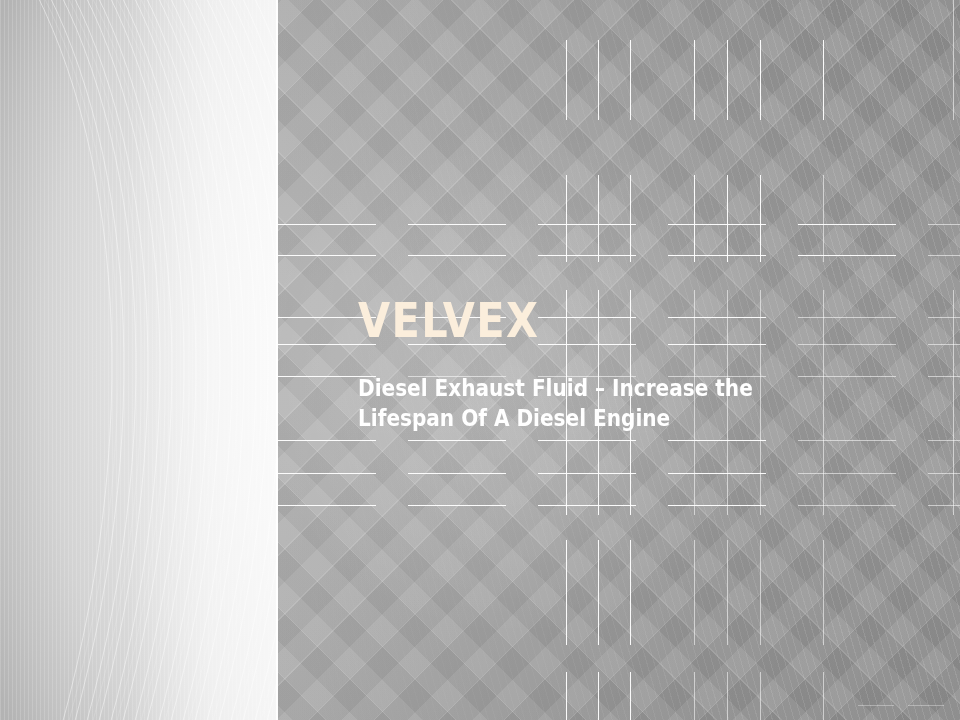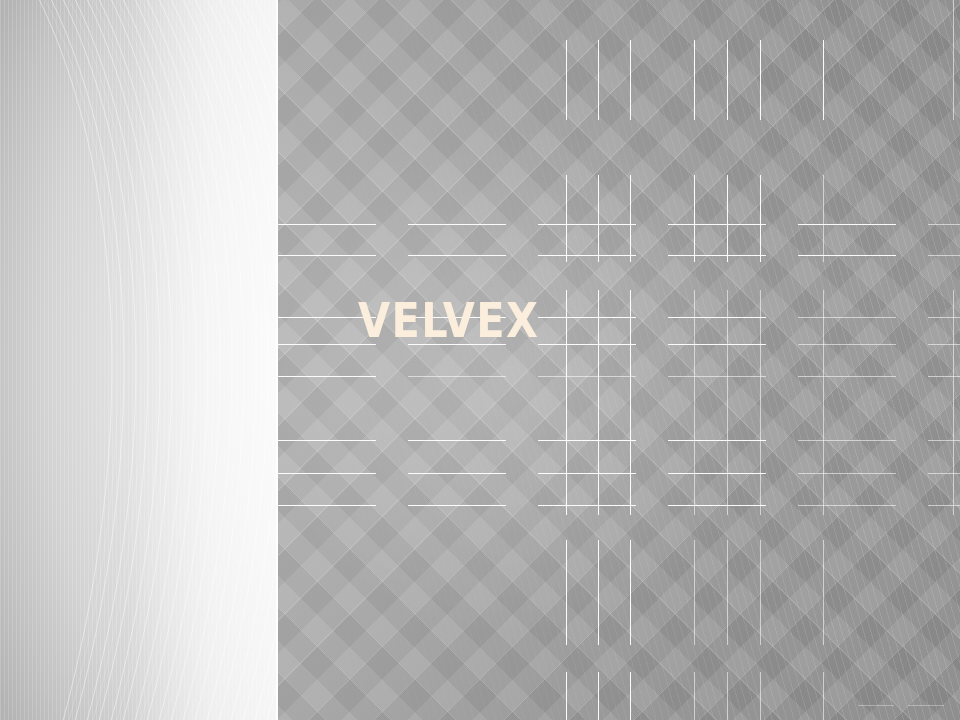--- a/index.html
+++ b/index.html
@@ -289,14 +289,20 @@
       </g>
     </svg>
     <div class="lp-vstreaks"></div>
     <div class="lp-edge"></div>
   </div>
 
   <div class="title-block">
     <h1 class="slide-title">VELVEX</h1>
   </div>
 
+  <div class="subtitle-block">
+    <p class="slide-subtitle">
+      <span>Diesel Exhaust Fluid – Increase the</span><br>
+      <span>Lifespan Of A Diesel Engine</span>
+    </p>
+  </div>
 
 </div>
 
 </body></html>

